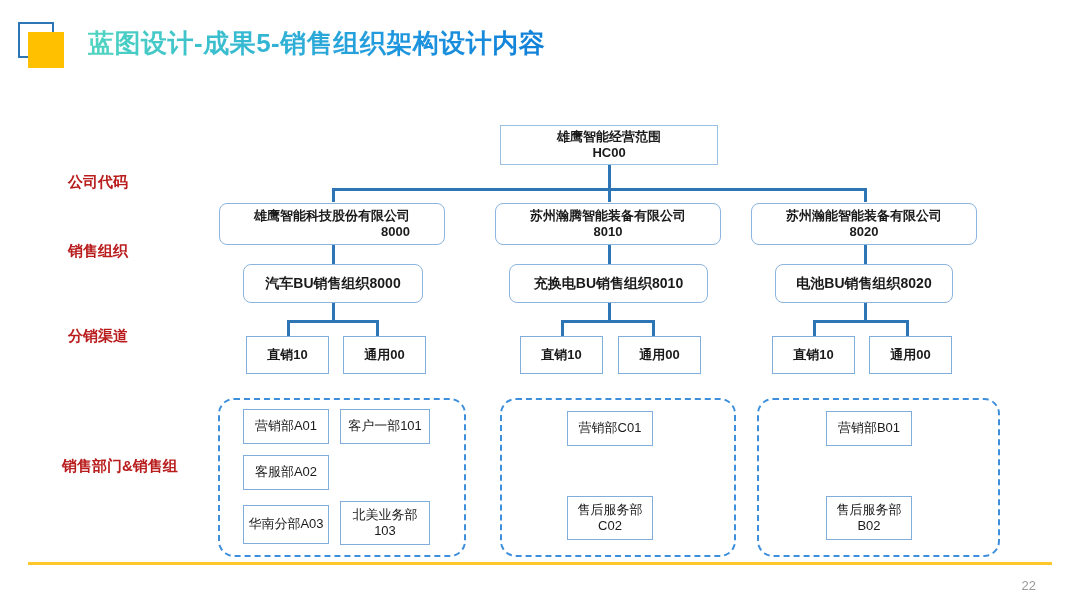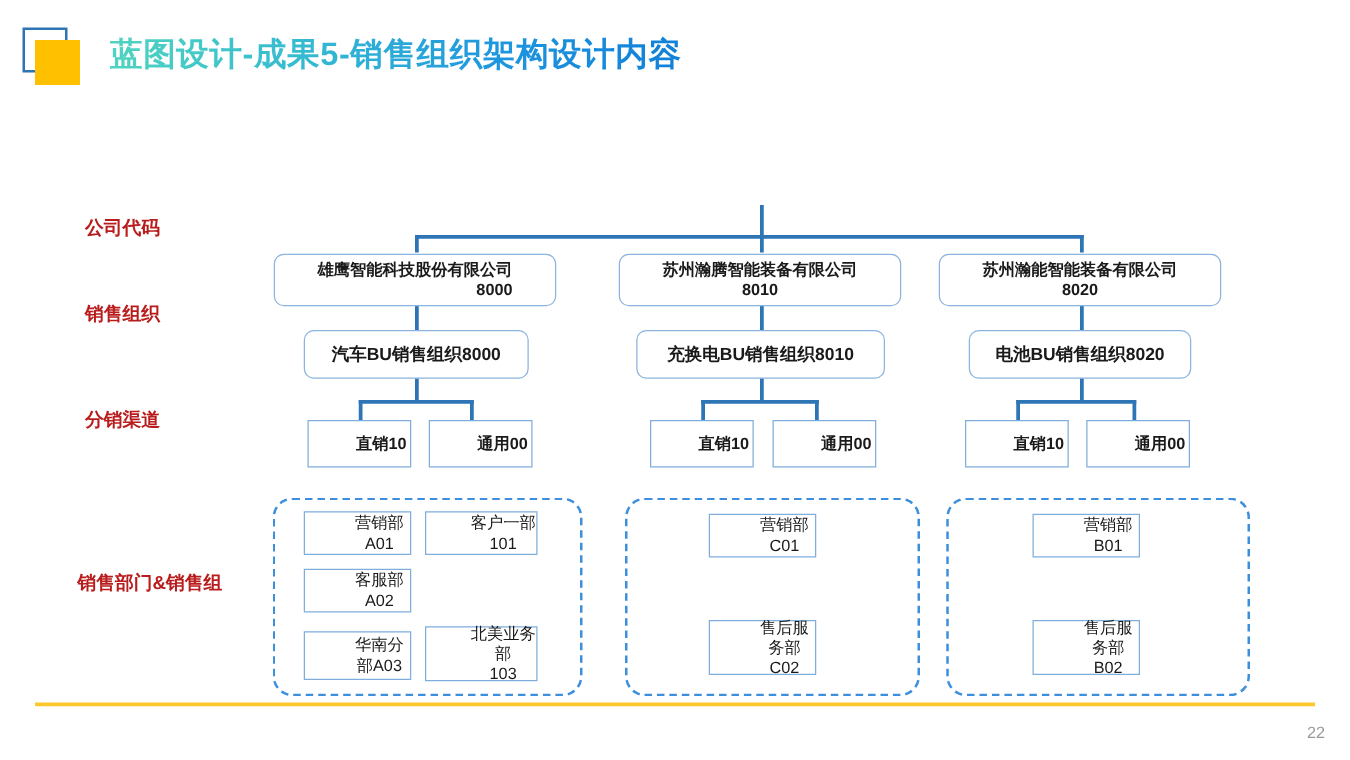--- a/index.html
+++ b/index.html
@@ -42,21 +42,21 @@
   .conn.h { height: 3px; }
 
   
   .node {
     position: absolute; border: 1px solid #8CB4DE; background: #ffffff;
     display: flex; align-items: center; justify-content: center; text-align: center;
     color: #1a1a1a; line-height: 1.25;
   }
   .node.sharp { border-radius: 0; border-color: #9CC0E4; }
   .node.round { border-radius: 8px; }
-  .node.small { border-radius: 0; border-color: #7FAEDC; padding-left: 35px; }
+  .node.small { border-radius: 0; border-color: #7FAEDC; }
   .node .l1 { display: block; }
   .node .l2 { display: block; }
 
   .n-root   { font-size: 13px; font-weight: bold; }
   .n-co     { font-size: 13px; font-weight: bold; }
   .n-so     { font-size: 14px; font-weight: bold; }
   .n-ch     { font-size: 13px; font-weight: bold; }
   .n-dept   { font-size: 13px; font-weight: normal; }
 
   
@@ -64,21 +64,21 @@
     position: absolute; border: 2px dashed #3D8FDC; border-radius: 16px;
     background: transparent;
   }
 
   
   .footer-rule {
     position: absolute; left: 28px; top: 562px; width: 1024px; height: 3px;
     background: #FFC72C;
   }
   .page-num {
-    position: absolute; right: 20px; top: 578px;
+    position: absolute; right: 44px; top: 578px;
     font-size: 13px; color: #9a9a9a;
   }
 </style>
 </head>
 <body>
 
 <div id="slide">
 
   <div class="logo-mark">
     <div class="logo-outline"></div>
@@ -109,20 +109,26 @@
   <div class="conn v" style="left:608px; top:301px; height:21px;"></div>
   <div class="conn h" style="left:561px; top:320px; width:94px;"></div>
   <div class="conn v" style="left:561px; top:320px; height:17px;"></div>
   <div class="conn v" style="left:652px; top:320px; height:17px;"></div>
 
   <div class="conn v" style="left:864px; top:301px; height:21px;"></div>
   <div class="conn h" style="left:813px; top:320px; width:96px;"></div>
   <div class="conn v" style="left:813px; top:320px; height:17px;"></div>
   <div class="conn v" style="left:906px; top:320px; height:17px;"></div>
 
+  <div class="node sharp n-root" style="left:500px; top:125px; width:218px; height:40px;">
+    <span>
+      <span class="l1">雄鹰智能经营范围</span>
+      <span class="l2">HC00</span>
+    </span>
+  </div>
 
   <div class="node round n-co" style="left:219px; top:203px; width:226px; height:42px;text-align:right;">
     <span>
       <span class="l1">雄鹰智能科技股份有限公司</span>
       <span class="l2">8000</span>
     </span>
   </div>
   <div class="node round n-co" style="left:495px; top:203px; width:226px; height:42px;">
     <span>
       <span class="l1">苏州瀚腾智能装备有限公司</span>

